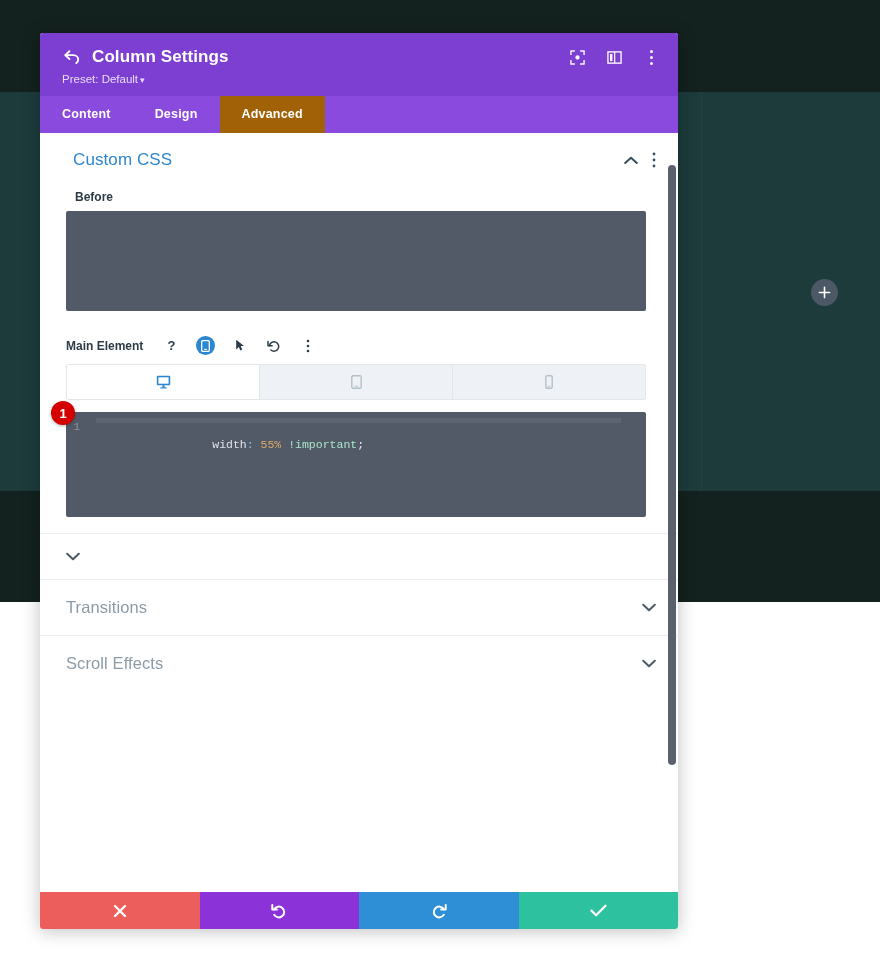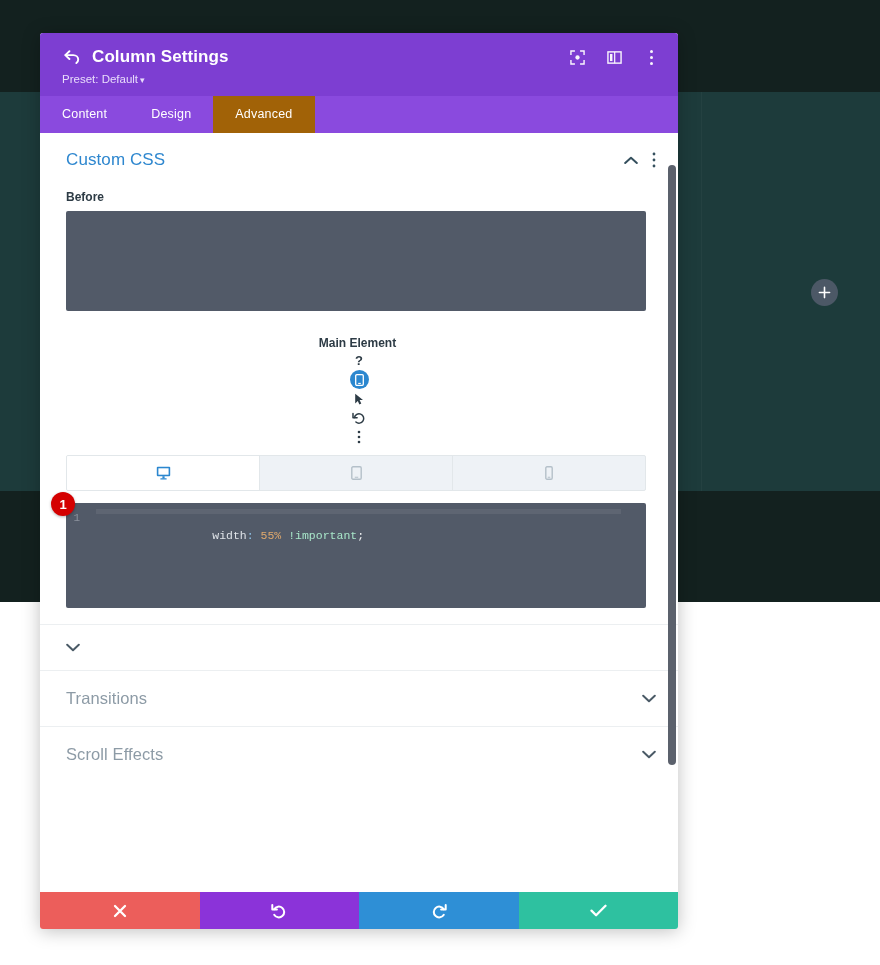--- a/index.html
+++ b/index.html
@@ -126,21 +126,21 @@
 
   
   .tabs {
     display: flex;
     background: #8a4ade;
     flex: 0 0 auto;
   }
   .tab {
     padding: 11px 22px 12px 22px;
     font-size: 12.5px;
-    font-weight: normal;
+    font-weight: bold;
     color: #ffffff;
     cursor: pointer;
     letter-spacing: .2px;
   }
   .tab.active { background: #a16207; }
 
   
   .modal-body {
     flex: 1 1 auto;
     position: relative;
@@ -156,30 +156,31 @@
     display: flex;
     align-items: center;
     padding: 17px 22px 12px 26px;
   }
   .section-open-title {
     font-size: 17px;
     color: #2b87da;
     color: #2e87cf;
     flex: 1 1 auto;
     letter-spacing: .1px;
+    margin-left: 7px;
   }
   .section-tools { display: flex; align-items: center; gap: 14px; }
   .section-tools .tool { cursor: pointer; display: flex; align-items: center; }
 
   .field-block { padding: 0 26px; }
   .field-label {
     font-size: 12px;
     font-weight: bold;
     color: #2d3b45;
-    margin: 8px 0 7px 0;
+    margin: 8px 0 7px 9px;
   }
   .css-textarea {
     width: 580px;
     height: 100px;
     background: #525a68;
     border: none;
     border-radius: 2px;
     resize: none;
     outline: none;
     color: #fff;
@@ -188,22 +189,21 @@
     padding: 8px 10px;
   }
   .css-textarea.after-box { height: 107px; }
 
   
   .main-el-row {
     display: flex;
     align-items: center;
     margin-top: 21px;
     margin-bottom: 9px;
-    gap: 1px;
-    flex-direction: column;
+    gap: 16px;
   }
   .main-el-label {
     font-size: 12px;
     font-weight: bold;
     color: #2d3b45;
     margin-right: 3px;
   }
   .mini-icon {
     width: 18px;
     height: 18px;

